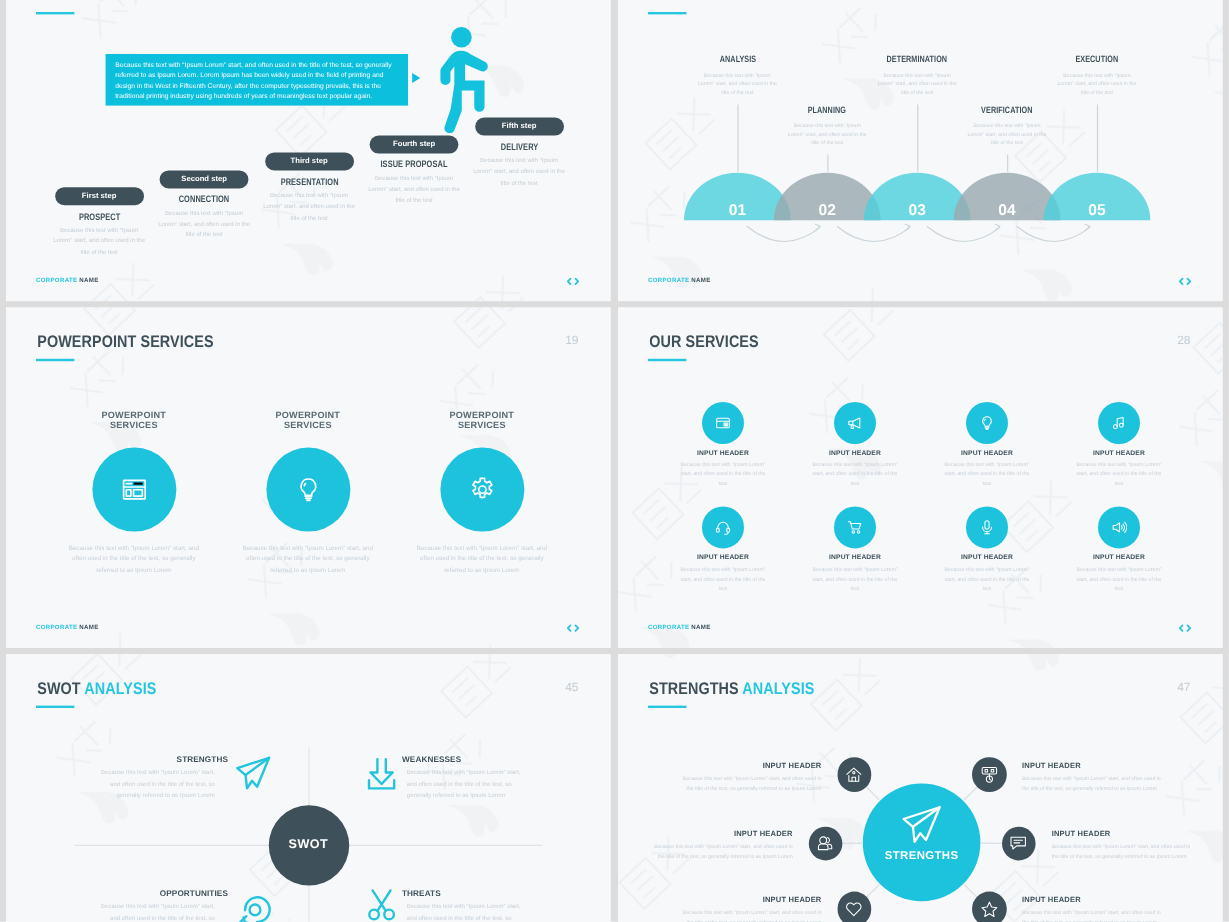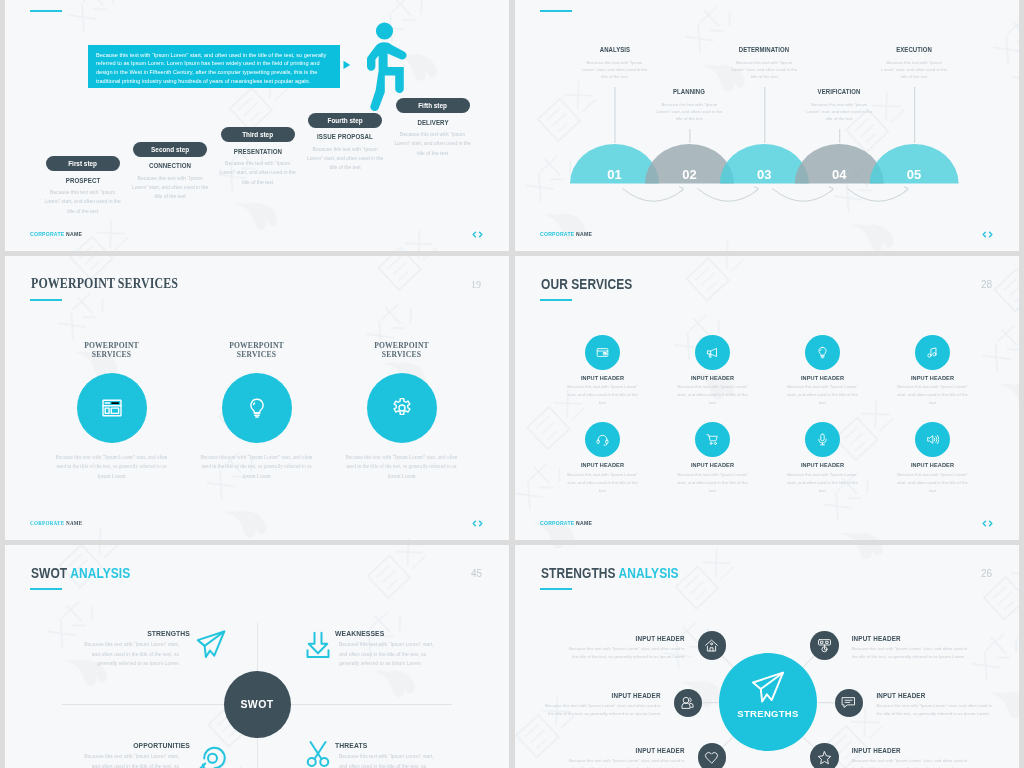--- a/index.html
+++ b/index.html
@@ -7,21 +7,21 @@
   body{width:1024px;height:768px;background:#f6f8fa;font-family:"Liberation Sans",sans-serif;overflow:hidden;}
   .grid{position:absolute;left:0;top:0;width:1024px;height:768px;}
   .slide{position:absolute;background:transparent;overflow:hidden;}
 
   .wm{position:absolute;left:0;top:0;width:1024px;height:768px;pointer-events:none;opacity:.38;z-index:0;}
   .grid{z-index:2;}
   .gutters{position:absolute;left:0;top:0;width:1024px;height:768px;z-index:3;pointer-events:none;}
 
   .s1{left:5px;top:-33px;width:504px;height:284px;}
   .s2{left:515px;top:-33px;width:504px;height:284px;}
-  .s3{left:5px;top:256px;width:504px;height:312px;font-family:Liberation Serif, serif;}
+  .s3{left:5px;top:256px;width:504px;height:312px;}
   .s4{left:515px;top:256px;width:504px;height:284px;}
   .s5{left:5px;top:545px;width:504px;height:284px;}
   .s6{left:515px;top:545px;width:504px;height:284px;}
 
   .title{position:absolute;left:25.5px;top:21px;font-size:14px;line-height:14px;font-weight:bold;color:#3e505a;letter-spacing:.1px;white-space:nowrap;transform:scaleX(0.855);transform-origin:left top;}
   .title .cy{color:#27c6e0;}
   .tbar{position:absolute;left:25px;top:43px;width:32px;height:2px;background:#27c6e0;}
   .pgnum{position:absolute;left:466px;top:23px;font-size:10px;color:#c3ccd2;font-weight:normal;}
   .foot{position:absolute;left:25px;top:264px;font-size:5.1px;font-weight:bold;letter-spacing:.25px;color:#3e505a;white-space:nowrap;}
   .foot .cy{color:#27c6e0;}
@@ -338,21 +338,21 @@
       <span style="position: absolute; left: 298px; top: 194px; line-height: 0;"><svg width="30" height="30" viewBox="0 0 24 24" fill="none" stroke="#23c4dd" stroke-width="1.6" stroke-linecap="round" stroke-linejoin="round">
           <circle cx="7" cy="18.4" r="3.2"></circle>
           <circle cx="17" cy="18.4" r="3.2"></circle>
           <path d="M9.2 16 18 2.4M14.8 16 6 2.4"></path>
         </svg></span>
     </div>
 
   <div class="slide s6">
     <div class="title"><span>STRENGTHS</span> <span class="cy">ANALYSIS</span></div>
     <div class="tbar"></div>
-    <div class="pgnum">26</div>
+    <div class="pgnum">47</div>
     <div id="s6body"></div>
 
   <svg width="506" height="284" style="position:absolute;left:0;top:0;">
         <line x1="217.7077390045094" y1="121.58169521523973" x2="207.1641711667013" y2="111.0004717780109" stroke="#d8dee2" stroke-width="1"></line>
         <line x1="288.3867520474314" y1="121.67610186384283" x2="299.1086154103397" y2="110.97328266321323" stroke="#d8dee2" stroke-width="1"></line>
         <line x1="203.00390579229594" y1="157.6249511775963" x2="187.39887513181878" y2="157.82001406085226" stroke="#d8dee2" stroke-width="1"></line>
         <line x1="302.996190040761" y1="157.61723691408346" x2="319.60109726826084" y2="157.82223576874395" stroke="#d8dee2" stroke-width="1"></line>
         <line x1="217.5814701377649" y1="192.2920351127271" x2="207.20053660032372" y2="202.63589388753456" stroke="#d8dee2" stroke-width="1"></line>
         <line x1="288.5126813465188" y1="192.1972934127131" x2="299.07234777220253" y2="202.66317949713857" stroke="#d8dee2" stroke-width="1"></line>
       </svg>

